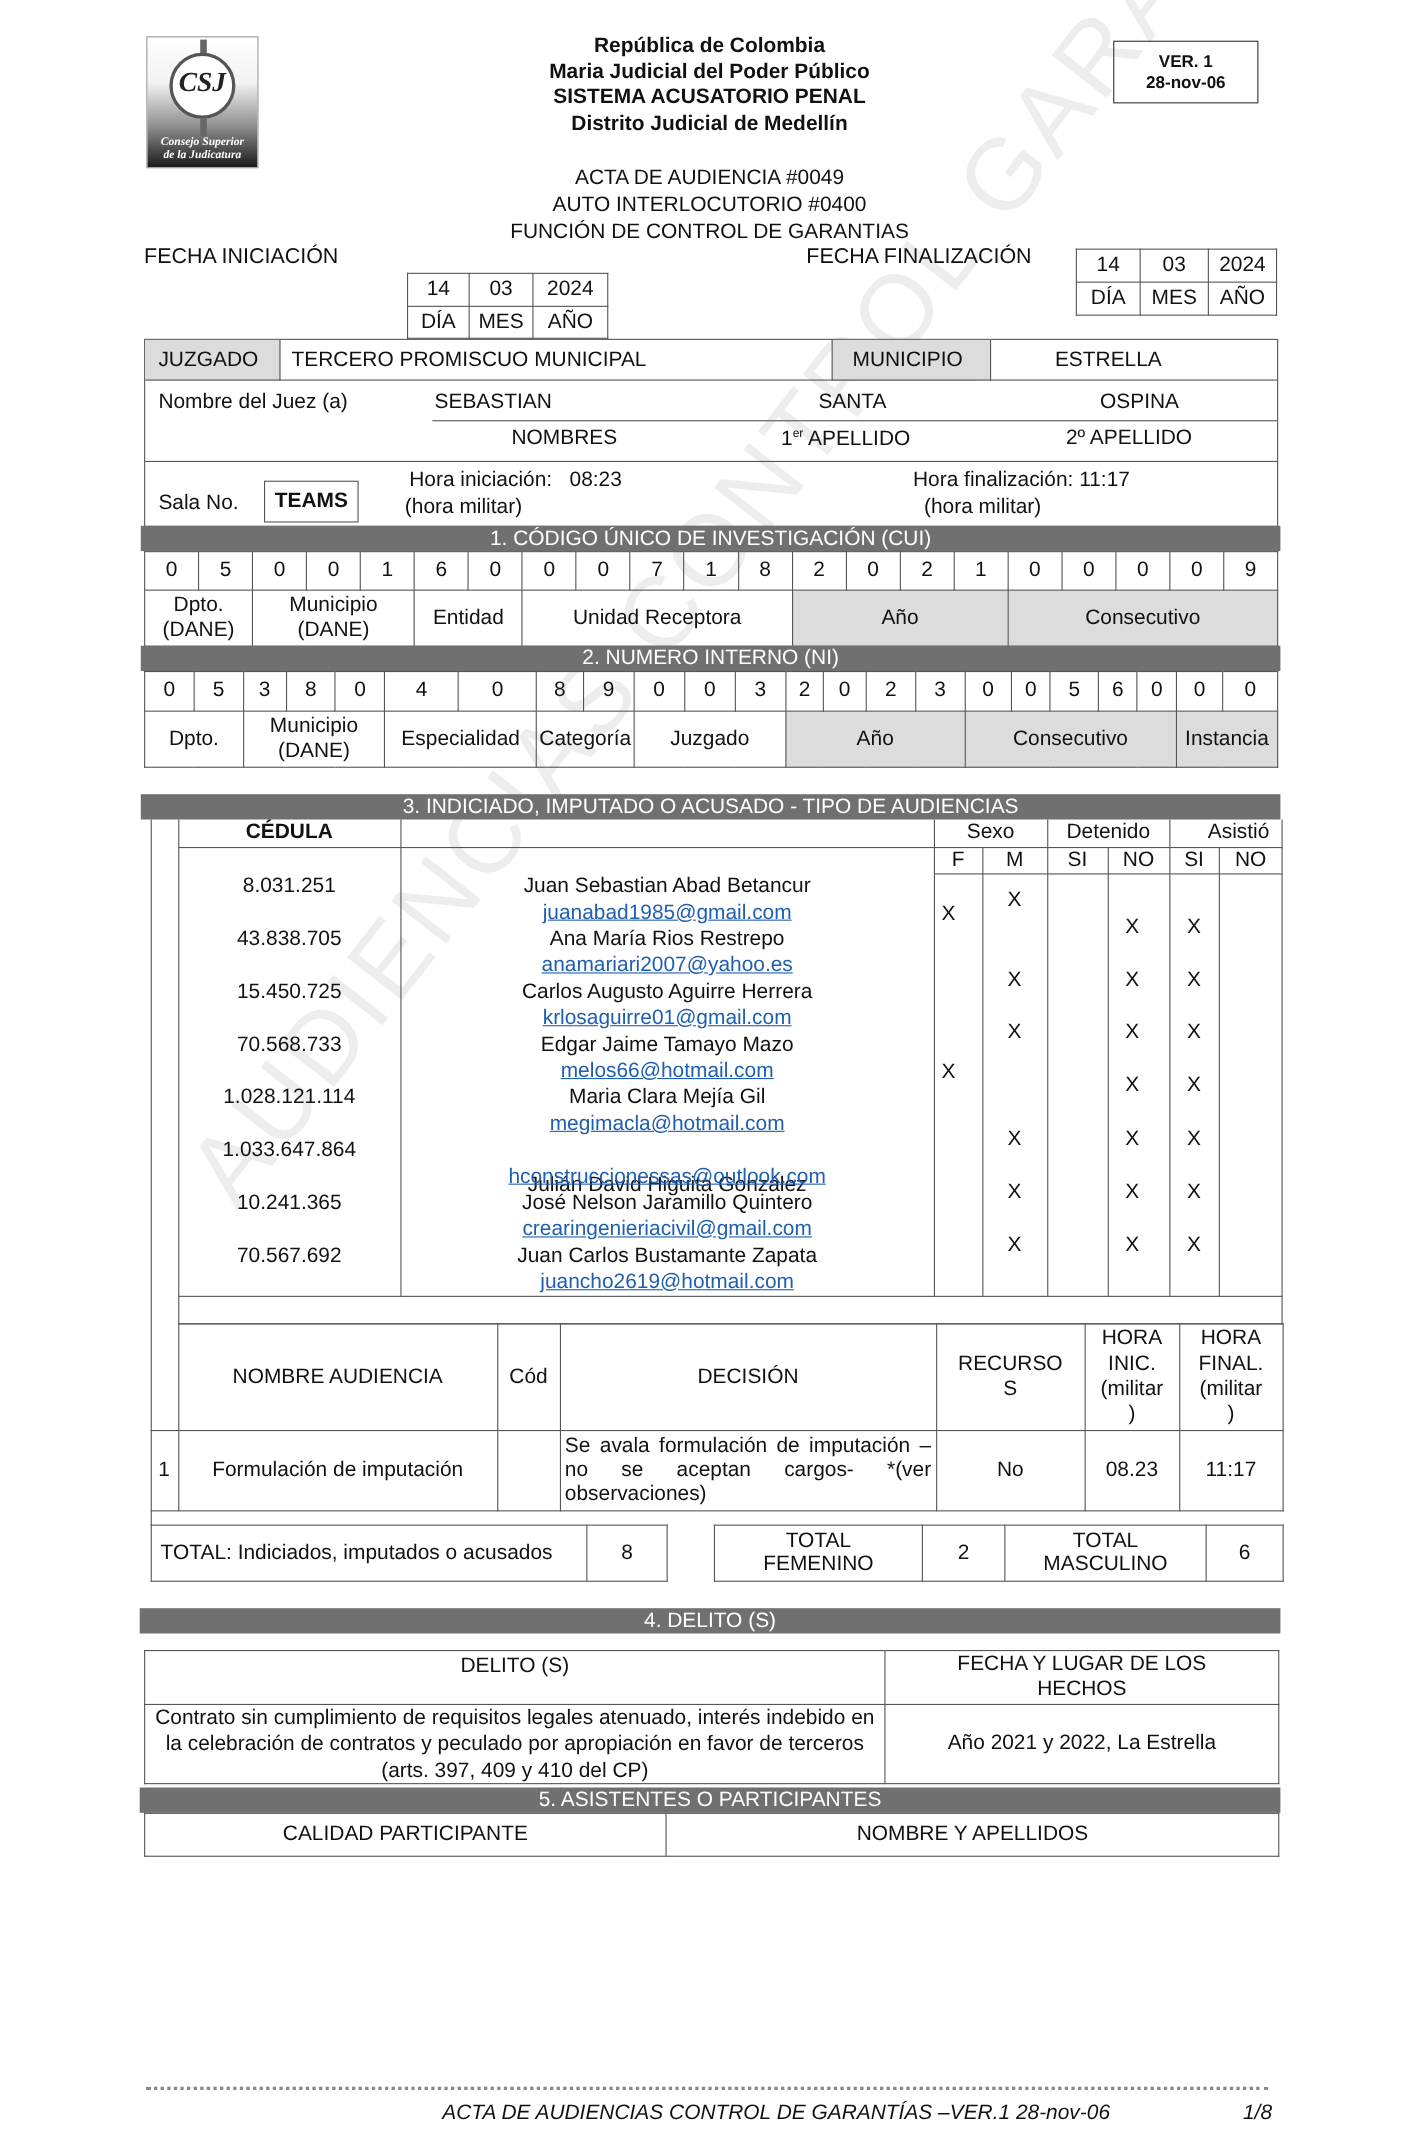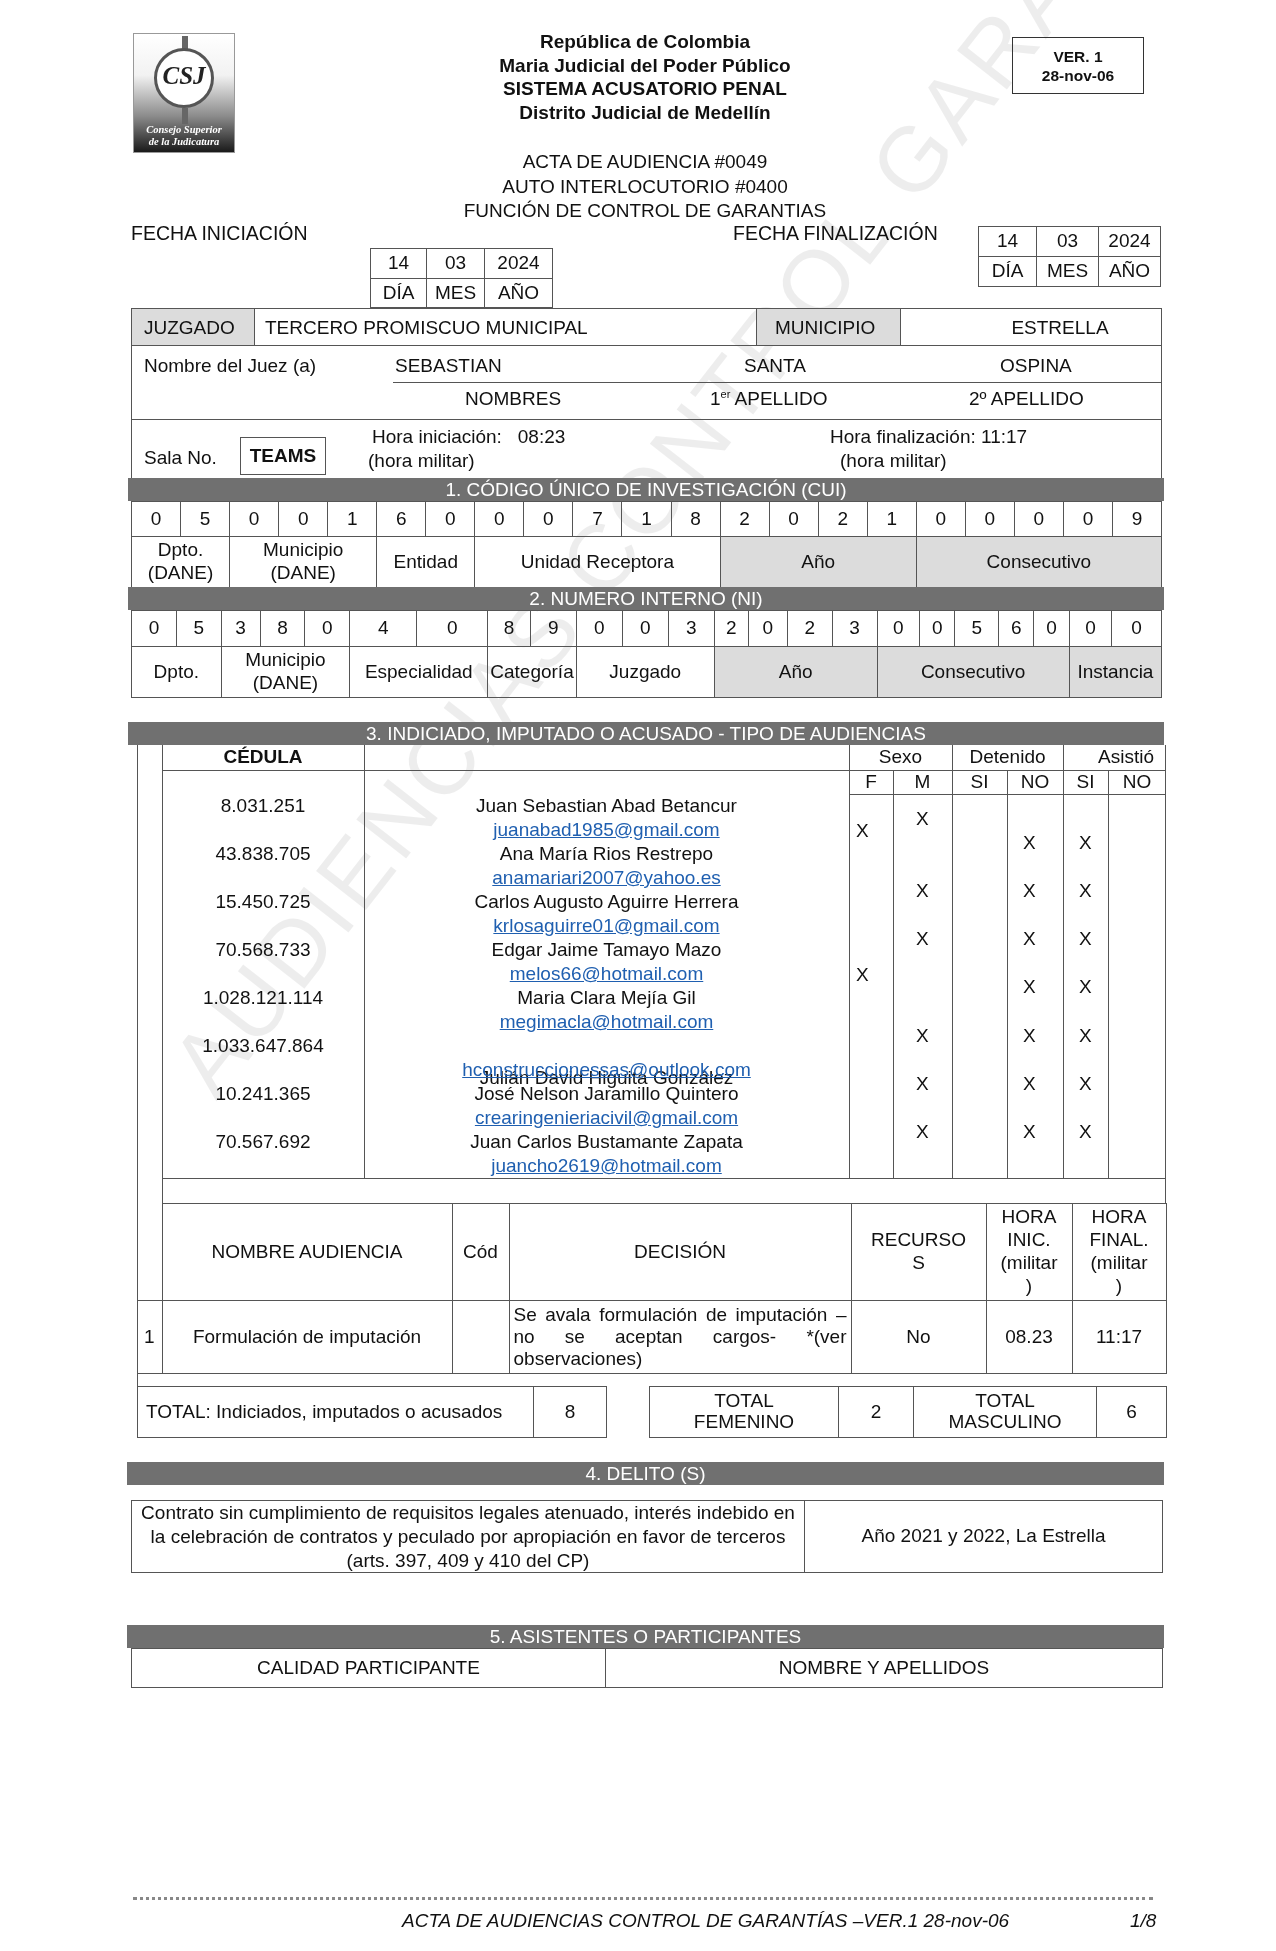--- a/index.html
+++ b/index.html
@@ -87,21 +87,21 @@
     <td>AÑO</td>
   </tr>
 </tbody>
   </table>
 
 <div class="abs" style="left:131px;top:308px;width:1031px;height:171px;border:1.5px solid #555;">
 
   <div class="abs gray" style="left:0;top:0;width:123px;height:37px;border-right:1.5px solid #555;border-bottom:1.5px solid #555;line-height:37px;padding-left:12px;">JUZGADO</div>
   <div class="abs" style="left:123px;top:0;width:632px;height:37px;border-bottom:1.5px solid #555;line-height:37px;padding-left:10px;">TERCERO PROMISCUO MUNICIPAL</div>
   <div class="abs gray" style="left:624px;top:0;width:145px;height:37px;border-left:1.5px solid #555;border-right:1.5px solid #555;border-bottom:1.5px solid #555;line-height:37px;padding-left:18px;">MUNICIPIO</div>
-  <div class="abs" style="left:769px;top:0;width:260px;height:37px;border-bottom:1.5px solid #555;line-height:37px;padding-left:58px;text-align:center;">ESTRELLA</div>
+  <div class="abs" style="left:769px;top:0;width:260px;height:37px;border-bottom:1.5px solid #555;line-height:37px;padding-left:58px;">ESTRELLA</div>
 
   <div class="abs" style="left:12px;top:46px;">Nombre del Juez (a)</div>
   <div class="abs" style="left:263px;top:46px;">SEBASTIAN</div>
   <div class="abs" style="left:612px;top:46px;">SANTA</div>
   <div class="abs" style="left:868px;top:46px;">OSPINA</div>
   <div class="abs" style="left:261px;top:73px;width:768px;border-top:1.5px solid #555;"></div>
   <div class="abs" style="left:333px;top:79px;">NOMBRES</div>
   <div class="abs" style="left:578px;top:79px;"><span>1</span><sup style="font-size:11px;">er</sup><span> APELLIDO</span></div>
   <div class="abs" style="left:837px;top:79px;">2º APELLIDO</div>
   <div class="abs" style="left:0;top:110px;width:1029px;border-top:1.5px solid #555;"></div>
@@ -381,20 +381,24 @@
 </tbody>
   </table>
 
 <div class="bar" style="left:127px;top:1462px;width:1037px;">4. DELITO (S)</div>
 <table class="abs" style="left:131px;top:1500px;width:1031px;table-layout:fixed;font-size:19px;">
   <colgroup>
       <col style="width:673px">
       <col style="width:358px">
     </colgroup>
   <tbody>
+      <tr style="height:49px;">
+    <td style="vertical-align:top;padding-top:3px;">DELITO (S)</td>
+    <td style="padding:0 30px;">FECHA Y LUGAR DE LOS HECHOS</td>
+  </tr>
   <tr style="height:72px;">
     <td style="padding:0 8px;line-height:1.25;">Contrato sin cumplimiento de requisitos legales atenuado, interés indebido en la celebración de contratos y peculado por apropiación en favor de terceros (arts. 397, 409 y 410 del CP)</td>
     <td>Año 2021 y 2022, La Estrella</td>
   </tr>
 </tbody>
   </table>
 
 <div class="bar" style="left:127px;top:1625px;width:1037px;">5. ASISTENTES O PARTICIPANTES</div>
 <table class="abs" style="left:131px;top:1648px;width:1031px;table-layout:fixed;font-size:19px;">
   <colgroup>

